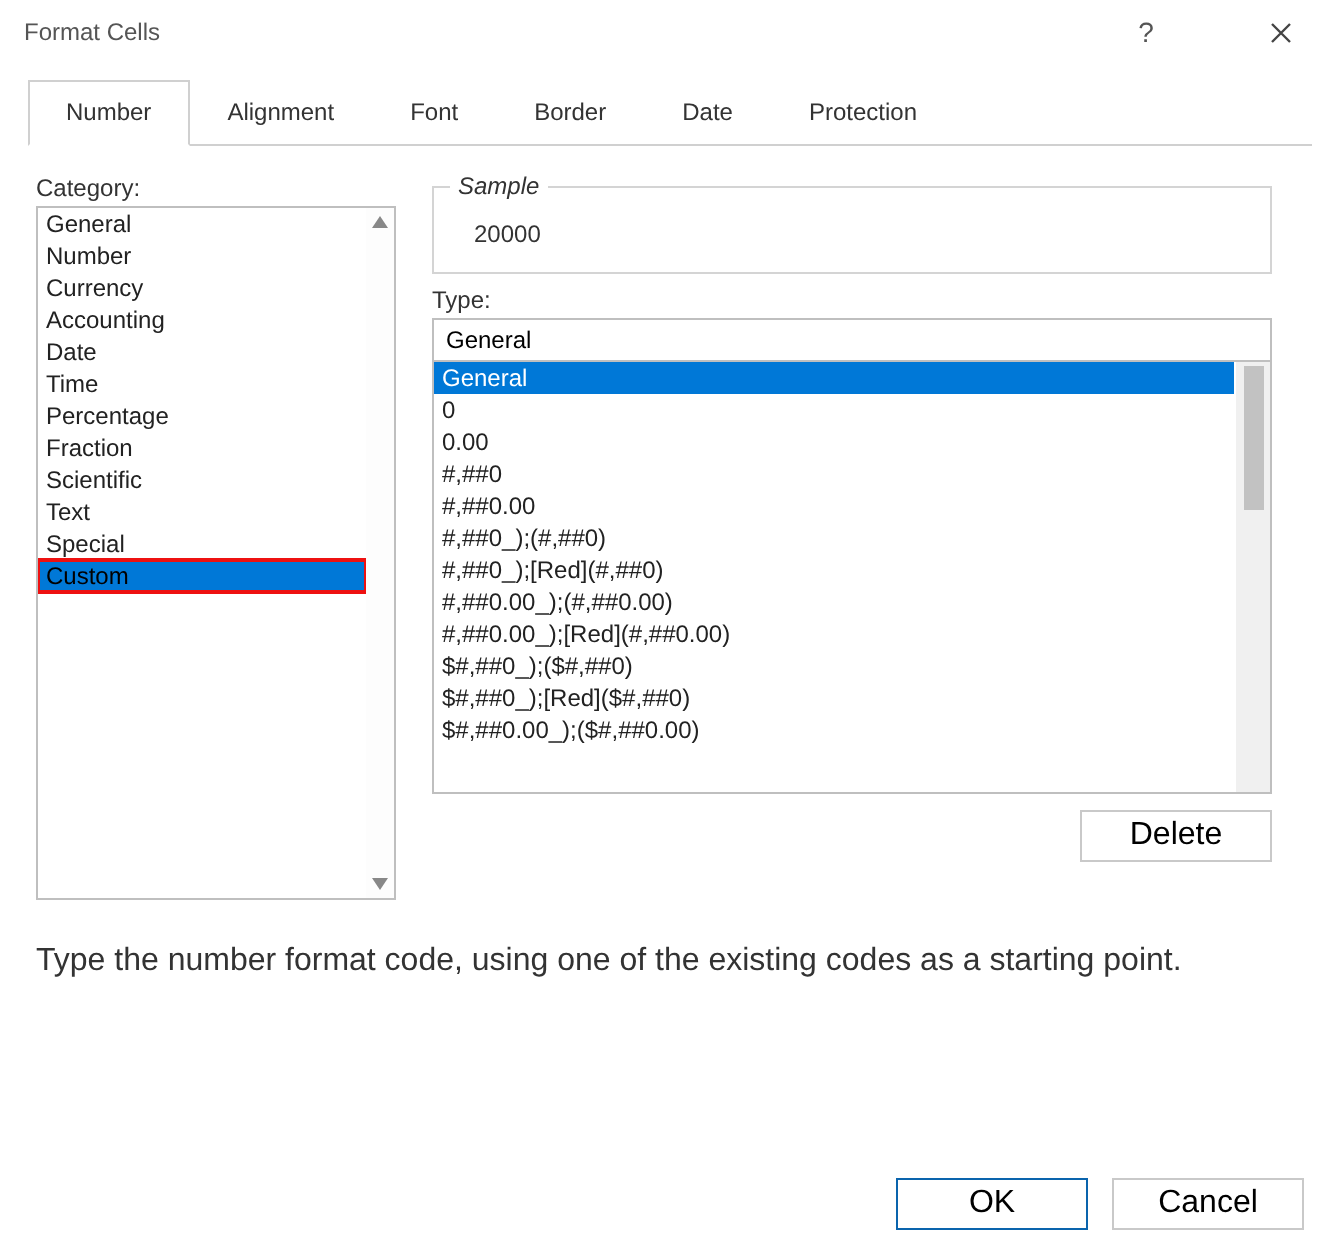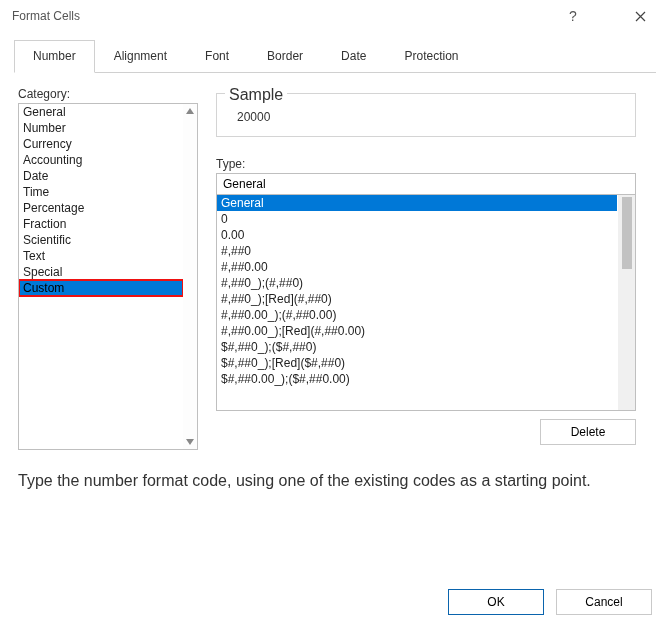--- a/index.html
+++ b/index.html
@@ -88,24 +88,24 @@
     color:#666;
   }
   .groupbox {
     border:1px solid #d4d4d4;
     padding: 12px 10px 10px 10px;
     position:relative;
     margin-top:6px;
   }
   .groupbox .legend {
     position:absolute; top:-8px; left:8px;
-    background:#fff; padding:0 4px; font-size:16px; color:#333;
+    background:#fff; padding:0 4px; font-size:12px; color:#333;font-style:italic;
   }
   .sample-val { padding:4px 10px 2px 10px; }
-  .type-label { margin-top:20px; display:block; }
+  .type-label { margin-top:6px; display:block; }
   .type-input {
     width:100%; height:22px;
     border:1px solid #bfbfbf;
     padding:2px 6px;
     font-size:12px;
     font-family:inherit;
     margin-top:2px;
   }
   .typelist {
     border:1px solid #bfbfbf;
@@ -131,21 +131,21 @@
   }
   .typelist .tl-thumb {
     position:absolute; top:2px; right:3px; width:10px; height:72px;
     background:#c2c2c2; border-radius:0;
   }
   .btn-row { display:flex; justify-content:flex-end; margin-top:8px; }
   .btn {
     min-width:96px; height:26px;
     border:1px solid #c9c9c9;
     background:#fff;
-    font-size:12px;
+    font-size:16px;
     font-family:inherit;
     cursor:default;
     padding:0 14px;
   }
   .btn.default { border:1px solid #0a64ad; }
   .hint {
     margin-top:22px;
     font-size:16px;
     color:#333;
   }

